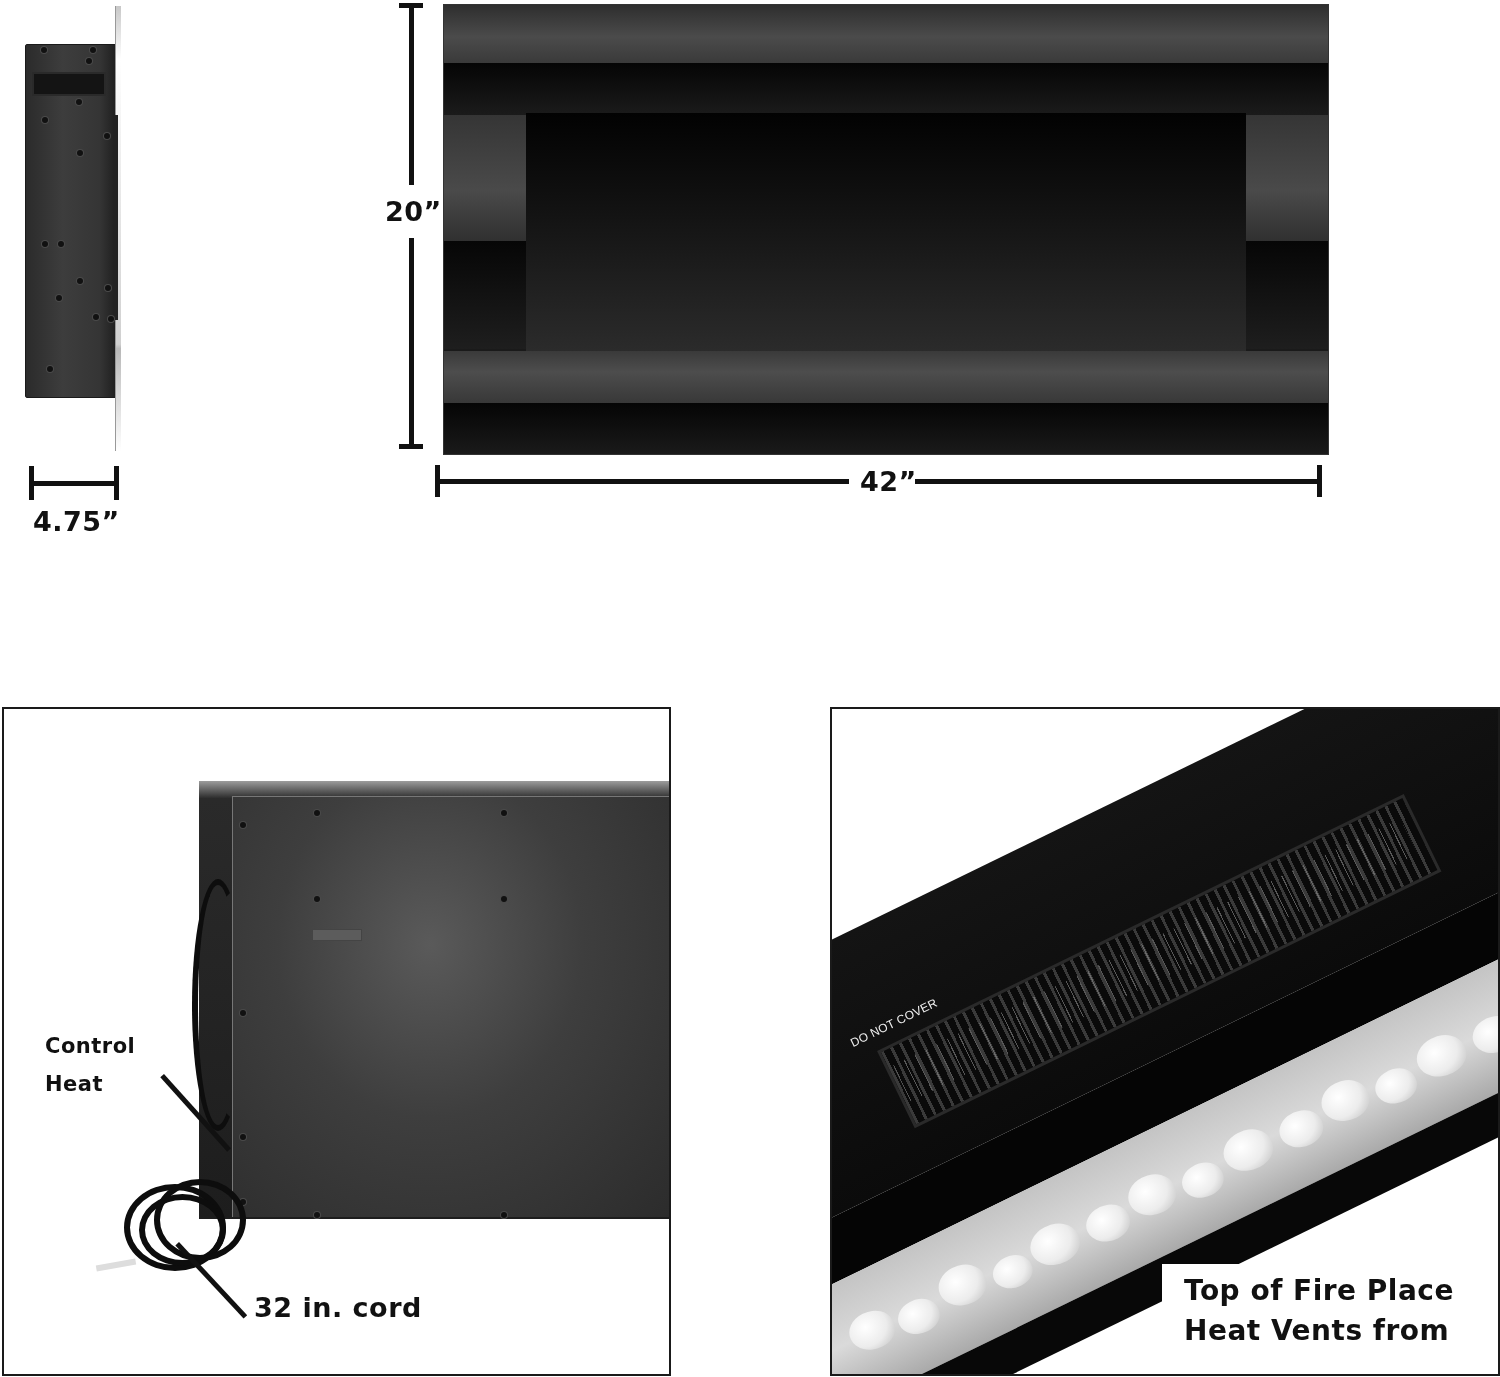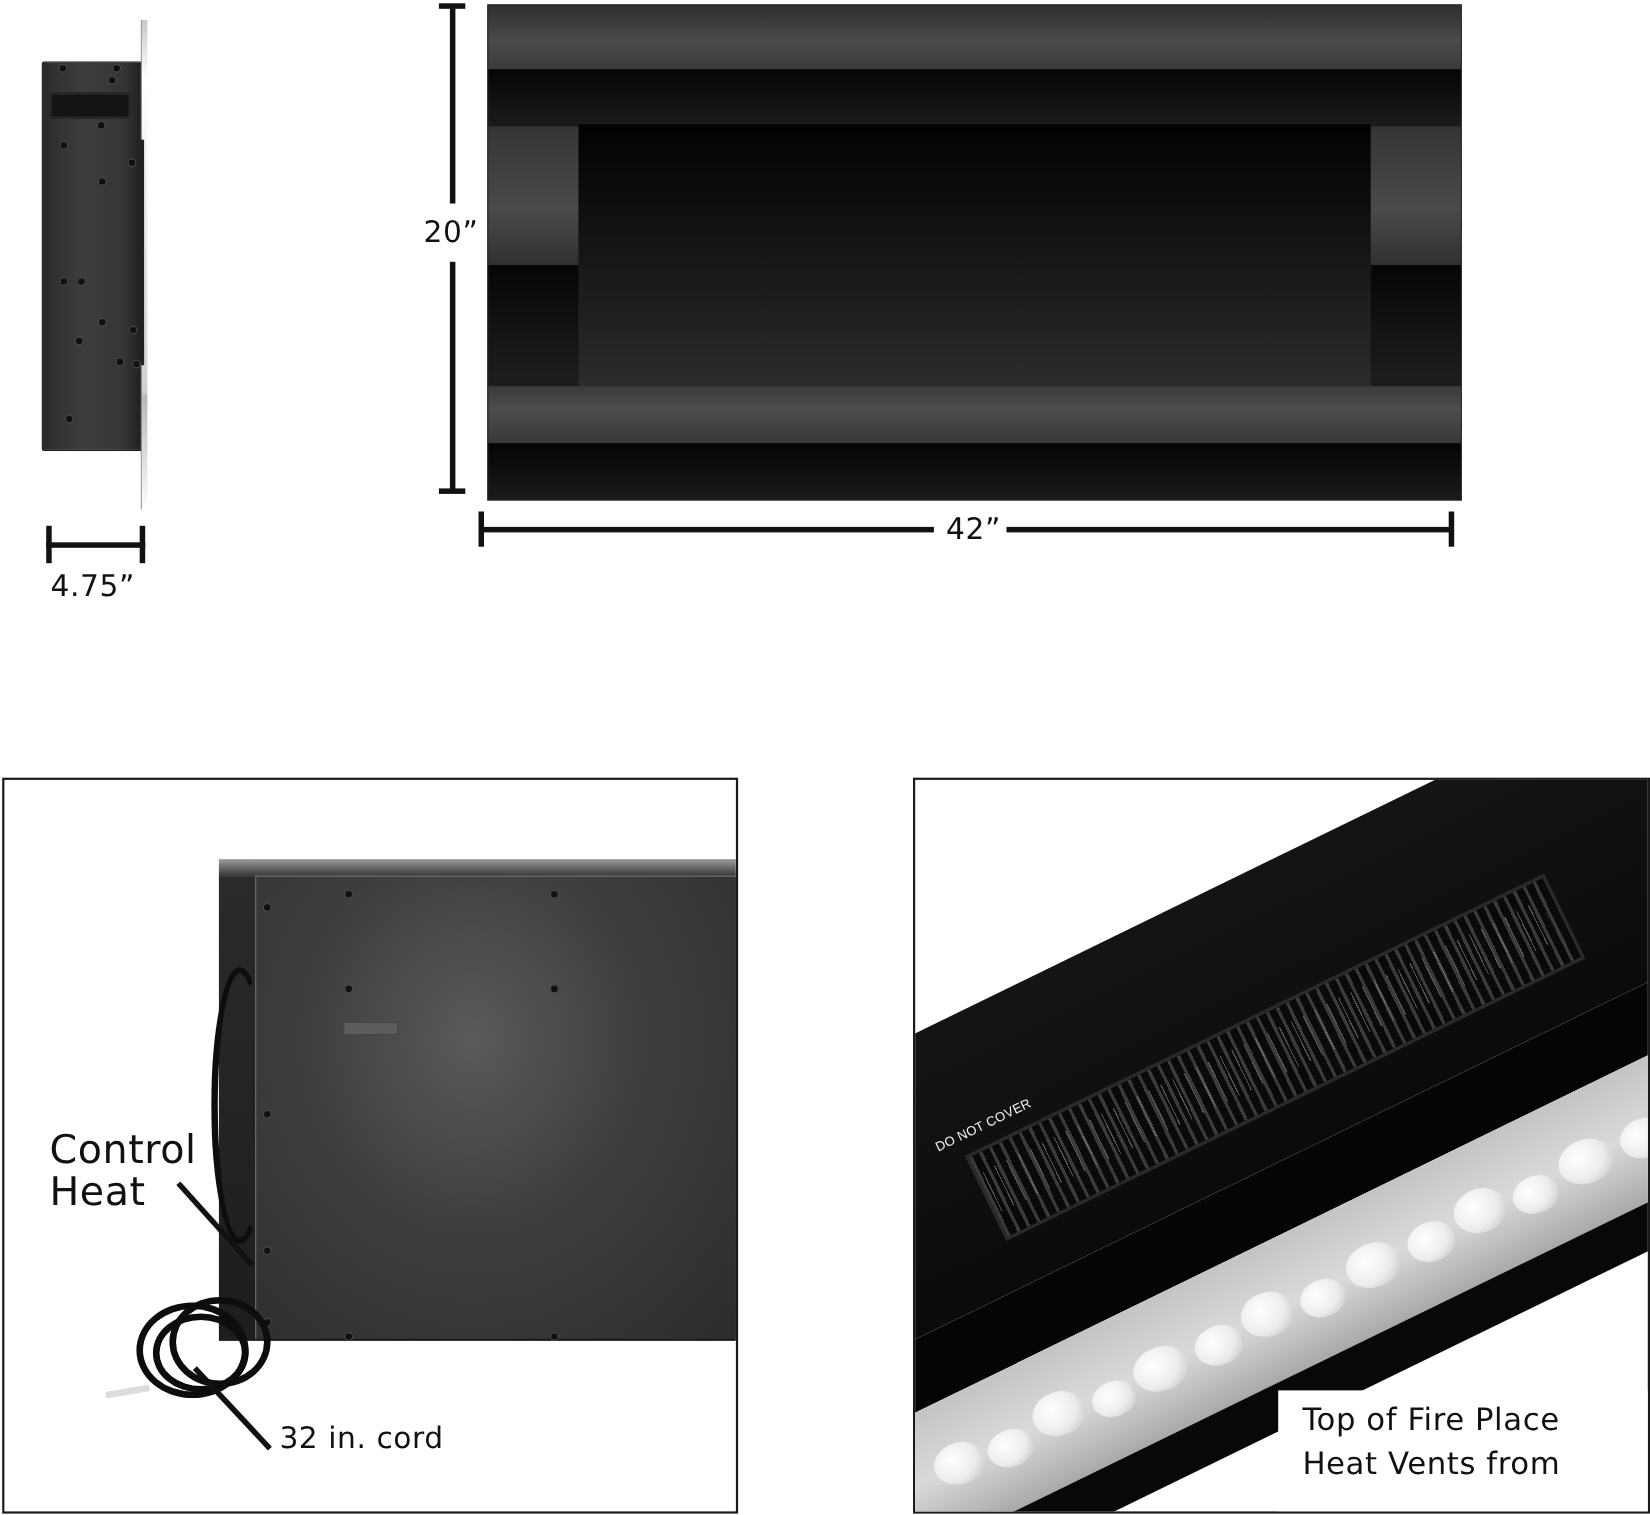--- a/index.html
+++ b/index.html
@@ -1,18 +1,18 @@
 <!DOCTYPE html>
 <html><head>
 <meta charset="utf-8">
 <style>
   html, body { margin:0; padding:0; background:#ffffff; }
   body { width:1500px; height:1377px; position:relative; overflow:hidden; font-family:"DejaVu Sans", "Liberation Sans", sans-serif; }
   .abs { position:absolute; }
-  .label { font-weight:normal; color:#111; letter-spacing:0.5px; }
+  .label { font-weight:bold; color:#111; letter-spacing:0.5px; }
 
   
   .side-body { left:25px; top:44px; width:92px; height:352px; background:linear-gradient(90deg,#2b2b2b 0%,#3d3d3d 40%,#353535 80%,#1c1c1c 100%); border:1px solid #1a1a1a; border-radius:2px; }
   .side-vent { left:32px; top:72px; width:70px; height:20px; background:#141414; border:2px solid #2a2a2a; }
   .side-flange { left:115px; top:6px; width:5px; height:445px; background:linear-gradient(180deg,#c8c8c8 0%,#ffffff 12%,#d0d0d0 76%,#b8b8b8 77%,#ffffff 100%); border-left:1px solid #999; }
   .side-flange-dark { left:114px; top:115px; width:4px; height:205px; background:#222; }
   .screw { width:6px; height:6px; border-radius:50%; background:#111; box-shadow:0 0 0 1px #4a4a4a; }
 
   
   .dim-bar { background:#111; }
@@ -48,21 +48,21 @@
   .hv-glass { left:0; top:310px; width:1000px; height:120px; background:linear-gradient(180deg,#c4c4c4 0%,#dadada 50%,#a9a9a9 100%); }
   .hv-lip { left:0; top:430px; width:1000px; height:40px; background:#080808; }
   .grille { left:220px; top:120px; width:580px; height:80px; background:repeating-linear-gradient(90deg,#3a3a3a 0px,#3a3a3a 3px,#0a0a0a 3px,#0a0a0a 10px); border:3px solid #2a2a2a; }
   .grille-inner { left:228px; top:140px; width:564px; height:40px; background:repeating-linear-gradient(90deg,#8a8a8a 0px,#8a8a8a 1px,transparent 1px,transparent 12px); opacity:.6; }
   .warn { left:200px; top:95px; color:#f0f0f0; font-size:12px; font-family:"Liberation Sans", sans-serif; letter-spacing:0.2px; white-space:nowrap; }
   .pebble { background:radial-gradient(ellipse at 40% 35%,#ffffff 0%,#ececec 55%,#bdbdbd 100%); border-radius:48% 52% 45% 55%; }
 </style>
 </head>
 <body>
 
-<div class="abs" style="left:0;top:12px;width:200px;height:560px;margin-left:13px;">
+<div class="abs" style="left:0;top:0;width:200px;height:560px;">
   <div class="abs side-body"></div>
   <div class="abs side-vent"></div>
   <div class="abs side-flange"></div>
   <div class="abs side-flange-dark"></div>
   <div class="abs screw" style="left:41px;top:47px;"></div>
   <div class="abs screw" style="left:90px;top:47px;"></div>
   <div class="abs screw" style="left:86px;top:58px;"></div>
   <div class="abs screw" style="left:76px;top:99px;"></div>
   <div class="abs screw" style="left:42px;top:117px;"></div>
   <div class="abs screw" style="left:104px;top:133px;"></div>
@@ -124,21 +124,21 @@
   <div class="abs screw" style="left:236px;top:490px;"></div>
   <div class="abs screw" style="left:310px;top:503px;"></div>
   <div class="abs screw" style="left:497px;top:503px;"></div>
 
   <div class="abs cord" style="left:188px;top:170px;width:40px;height:240px;border-right-color:transparent;"></div>
   <div class="abs cord" style="left:120px;top:475px;width:90px;height:75px;"></div>
   <div class="abs cord" style="left:135px;top:485px;width:75px;height:60px;"></div>
   <div class="abs cord" style="left:150px;top:470px;width:80px;height:70px;"></div>
   <div class="abs" style="left:92px;top:553px;width:40px;height:6px;background:#ddd;transform:rotate(-10deg);"></div>
 
-  <div class="abs label" style="left:41px;top:318px;font-size:36px;line-height:38px;">
+  <div class="abs label" style="left:41px;top:318px;font-size:21px;line-height:38px;">
     <div>Control</div>
     <div>Heat</div>
   </div>
   <div class="abs callout-line" style="left:160px;top:365px;width:100px;transform:rotate(48deg);"></div>
   <div class="abs callout-line" style="left:175px;top:533px;width:100px;transform:rotate(47deg);"></div>
   <div class="abs label" style="left:250px;top:583px;font-size:27px;">32 in. cord</div>
 </div>
 
 <div class="abs panel panel-right">
   <div class="abs hv-wrap">

